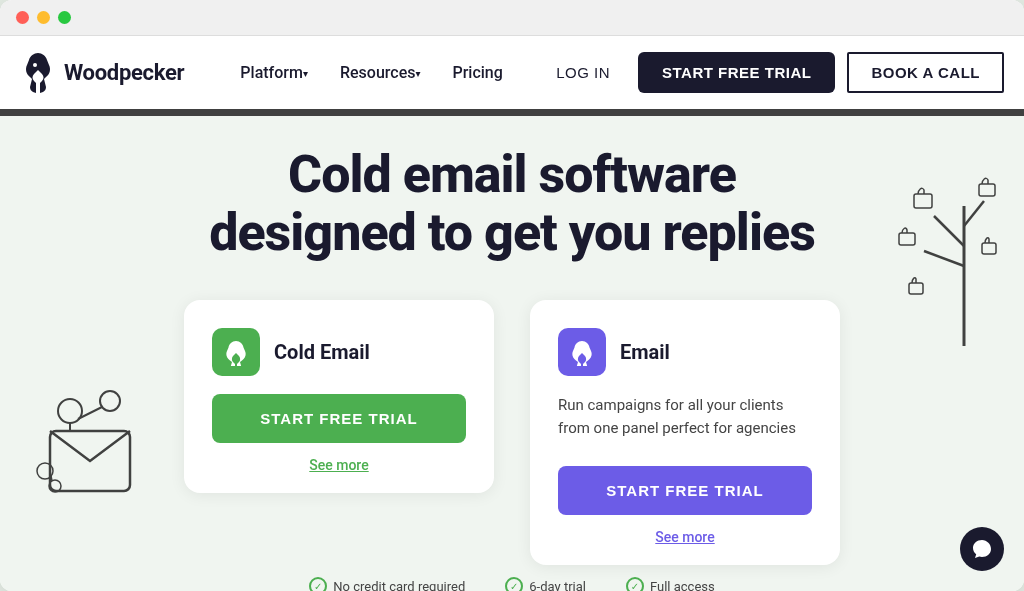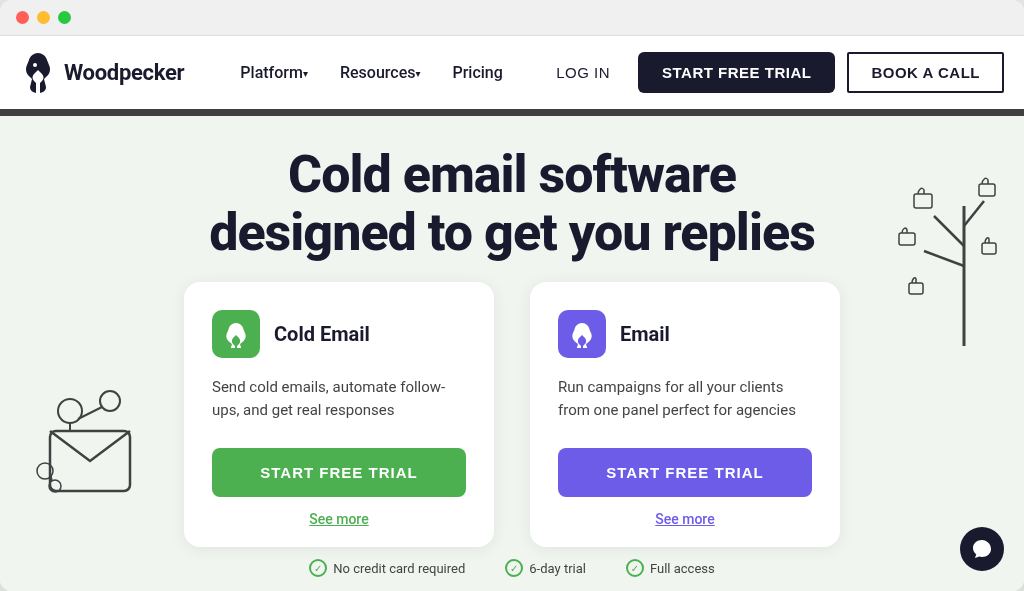--- a/index.html
+++ b/index.html
@@ -144,21 +144,21 @@
       position: relative;
       overflow: hidden;
     }
     .hero-title {
       font-size: 52px;
       font-weight: 800;
       color: #1a1a2e;
       text-align: center;
       line-height: 1.12;
       max-width: 780px;
-      margin-bottom: 20px;
+      margin-bottom: 38px;
       letter-spacing: -1px;
     }
 
     
     .cards-row {
       display: flex;
       gap: 36px;
       justify-content: center;
       align-items: flex-start;
       position: relative;
@@ -403,21 +403,20 @@
 
         <div class="product-card">
           <div class="card-header">
             <div class="card-icon card-icon-green">
               <svg width="28" height="28" viewBox="0 0 28 28" fill="none">
                 <path d="M14 3C10 3 7 6 6.5 9.5L5 13C3.5 16.5 4.5 20 8 22.5L10 24L8 31C8 33 9 34.5 11 35L13 36L13 26L11 24C9.5 22.5 9.5 20 11 18L14 15L17 18C18.5 20 18.5 22.5 17 24L15 26L15 36L17 35C19 34.5 20 33 20 31L18 24L20 22.5C23.5 20 24.5 16.5 23 13L21.5 9.5C21 6 18 3 14 3Z" fill="white"></path>
               </svg>
             </div>
             <span class="card-title">Cold Email</span>
           </div>
-          <p class="card-description">Send cold emails, automate follow-ups, and get real responses</p>
           <button class="btn-card-trial-green">START FREE TRIAL</button>
           <a class="card-see-more">See more</a>
         </div>
 
         <div class="product-card">
           <div class="card-header">
             <div class="card-icon card-icon-purple">
               <svg width="28" height="28" viewBox="0 0 28 28" fill="none">
                 <path d="M14 3C10 3 7 6 6.5 9.5L5 13C3.5 16.5 4.5 20 8 22.5L10 24L8 31C8 33 9 34.5 11 35L13 36L13 26L11 24C9.5 22.5 9.5 20 11 18L14 15L17 18C18.5 20 18.5 22.5 17 24L15 26L15 36L17 35C19 34.5 20 33 20 31L18 24L20 22.5C23.5 20 24.5 16.5 23 13L21.5 9.5C21 6 18 3 14 3Z" fill="white"></path>
               </svg>

